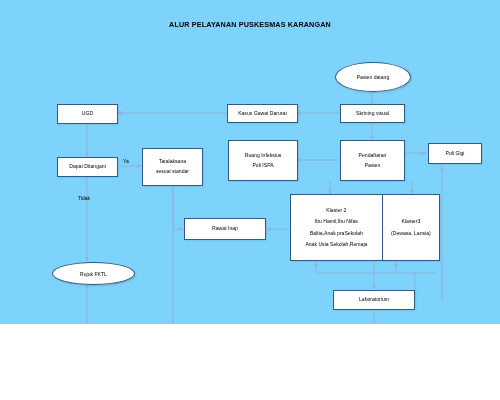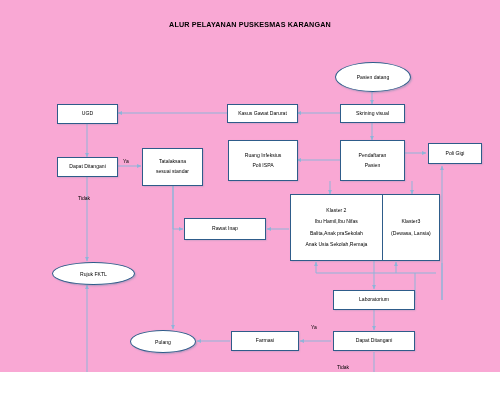--- a/index.html
+++ b/index.html
@@ -6,22 +6,22 @@
     margin: 0;
     padding: 0;
     background: #ffffff;
   }
   body {
     font-family: "Liberation Sans", sans-serif;
   }
   #canvas {
     position: relative;
     width: 500px;
-    height: 372px;
-    background: #f9a8d4;
+    height: 324px;
+    background: #7dd3fc;
     overflow: hidden;
   }
   #title {
     position: absolute;
     left: 0;
     top: 20px;
     width: 500px;
     text-align: center;
     font-size: 7.2px;
     font-weight: bold;

